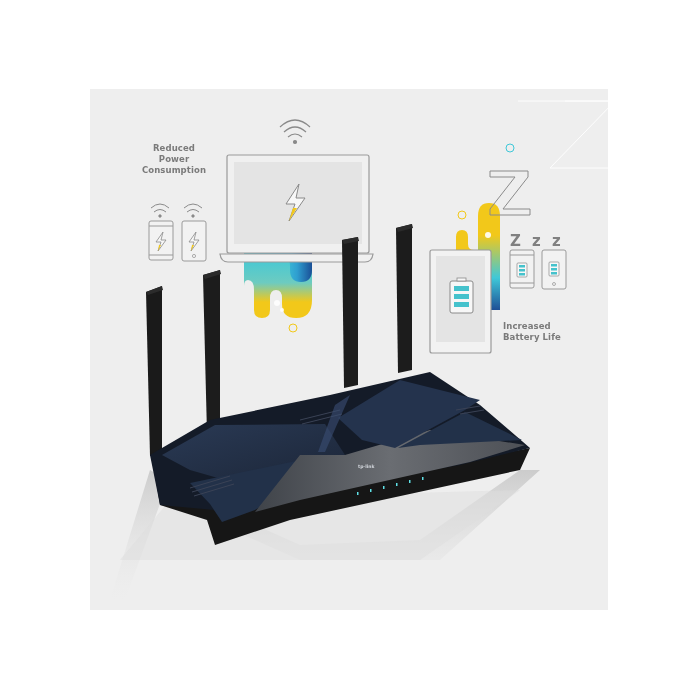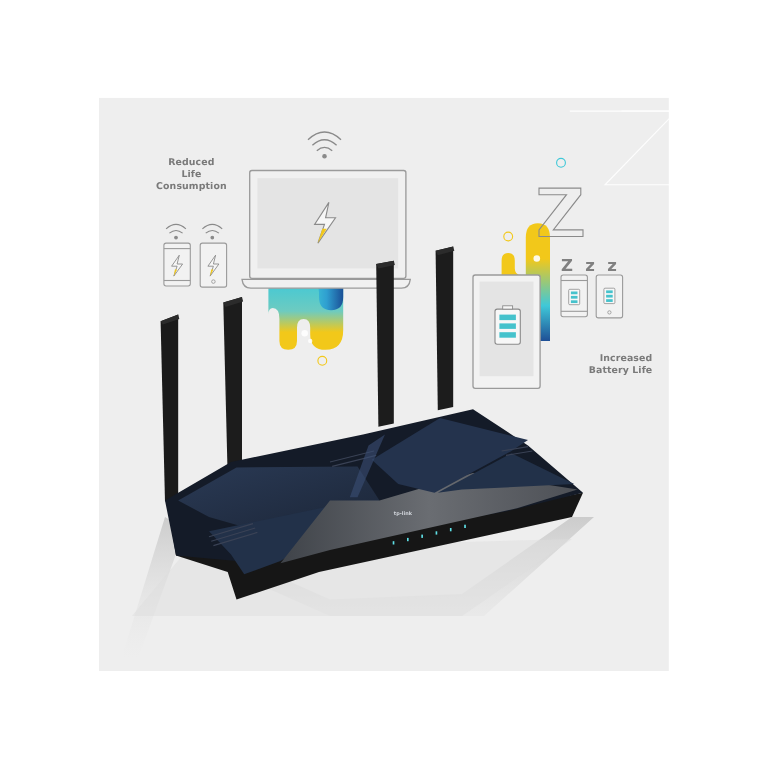--- a/index.html
+++ b/index.html
@@ -1,21 +1,21 @@
 <!DOCTYPE html>
 <html><head>
   <meta charset="utf-8">
   <style>
     html, body { margin: 0; padding: 0; background: #ffffff; }
     body { width: 700px; height: 700px; position: relative; overflow: hidden; font-family: "DejaVu Sans", sans-serif; }
     .panel { position: absolute; left: 90px; top: 89px; width: 518px; height: 521px; background: #eeeeee; overflow: hidden; }
     .scene { position: absolute; left: 0; top: 0; width: 700px; height: 700px; }
     .label { position: absolute; color: #7a7a7a; font-weight: bold; font-size: 8.5px; line-height: 11px; letter-spacing: 0.1px; }
     .label-left { left: 140px; top: 143px; width: 68px; text-align: center; }
-    .label-right { left: 503px; top: 321px; width: 90px; text-align: right; }
+    .label-right { left: 503px; top: 321px; width: 90px; text-align: left; }
     .zzz { position: absolute; left: 510px; top: 232px; font-family: "DejaVu Sans", sans-serif; font-weight: bold; color: #808080; font-size: 15px; letter-spacing: 3px; }
   </style>
 </head>
 <body>
 
 <div class="panel"></div>
 
 <svg class="scene" viewBox="0 0 700 700" xmlns="http://www.w3.org/2000/svg">
   <defs>
     <linearGradient id="dripLeft" x1="0" y1="0" x2="0" y2="1">
@@ -207,21 +207,21 @@
       <rect x="383" y="486" width="1.5" height="3"></rect>
       <rect x="396" y="483" width="1.5" height="3"></rect>
       <rect x="409" y="480" width="1.5" height="3"></rect>
       <rect x="422" y="477" width="1.5" height="3"></rect>
     </g>
   </g>
 </svg>
 
 <div class="label label-left">
   <div>Reduced</div>
-  <div>Life</div>
+  <div>Power</div>
   <div>Consumption</div>
 </div>
 
 <div class="zzz">Z z z</div>
 
 <div class="label label-right">
   <div>Increased</div>
   <div>Battery Life</div>
 </div>
 

